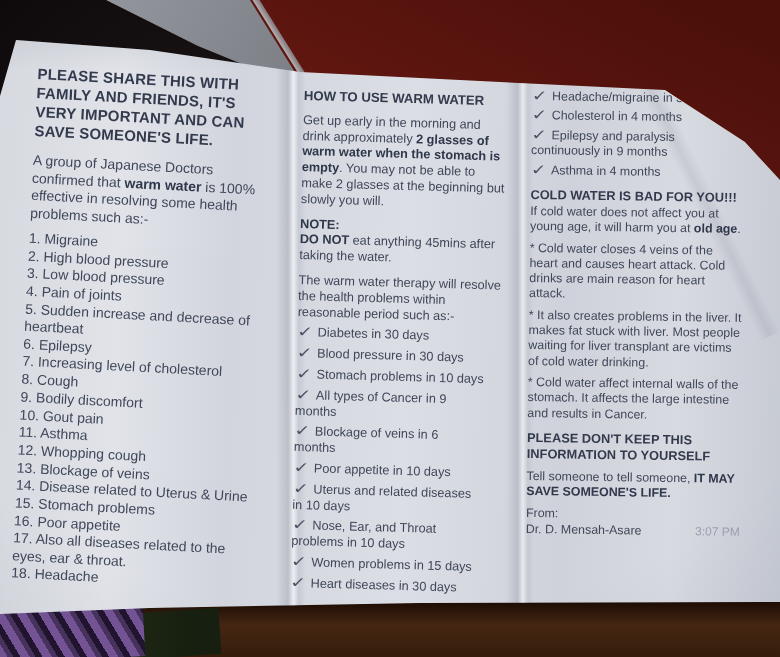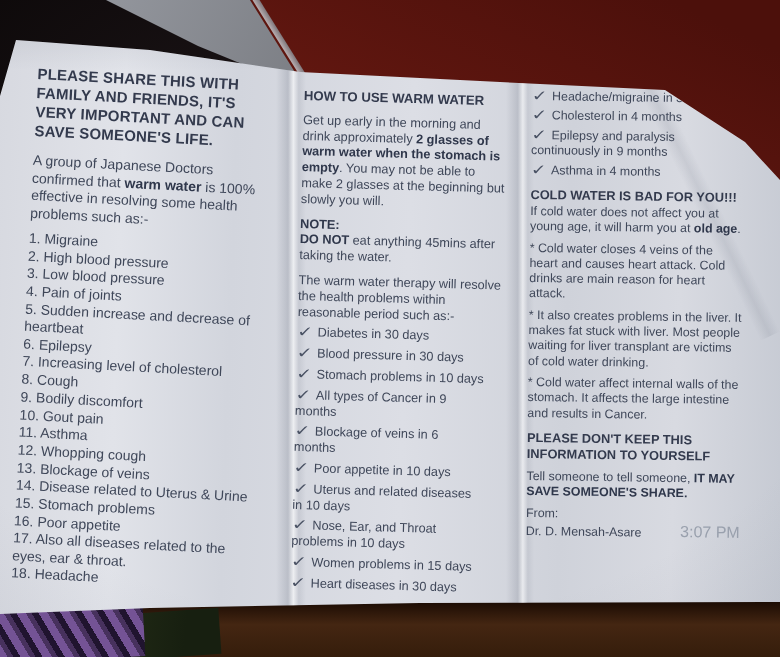--- a/index.html
+++ b/index.html
@@ -88,21 +88,21 @@
   .col-right { left:532px; top:84px; width:214px; transform:rotate(.8deg);
                font-size:12.4px; line-height:15.3px; }
   .col-right .sec-heading { font-size:12.8px; font-weight:700; line-height:16.5px;
                             color:#333a4d; }
   .cold-heading { margin-top:9px; }
   .cw-point { margin-top:6px; }
   .keep-heading { margin-top:9px; }
   .tell-para { margin-top:6px; }
   .from-block { margin-top:7px; }
   .author-row { display:flex; justify-content:space-between; align-items:baseline; width:100%; }
-  .time-stamp { font-size:16px; color:#99a0ad; }
+  .time-stamp { font-size:12px; color:#99a0ad; }
 
   .check-row { margin:3px 0; }
   .col-mid .check-row { width:188px; }
   .col-right .check-row { width:186px; margin:3.5px 0; }
   .ck {
     display:inline-block; font-weight:700; color:#4a5264; font-size:1.18em;
     transform:scaleX(1.28) translateY(.5px); transform-origin:left bottom;
     margin-right:9px; letter-spacing:-1px;
   }
 </style>
@@ -178,21 +178,21 @@
         <div class="check-row"><span class="ck">✓</span><span>Cholesterol in 4 months</span></div>
         <div class="check-row"><span class="ck">✓</span><span>Epilepsy and paralysis continuously in 9 months</span></div>
         <div class="check-row"><span class="ck">✓</span><span>Asthma in 4 months</span></div>
       </div>
       <div class="sec-heading cold-heading">COLD WATER IS BAD FOR YOU!!!</div>
       <div><span>If cold water does not affect you at young age, it will harm you at </span><strong>old age</strong><span>.</span></div>
       <div class="cw-point">* Cold water closes 4 veins of the heart and causes heart attack. Cold drinks are main reason for heart attack.</div>
       <div class="cw-point">* It also creates problems in the liver. It makes fat stuck with liver. Most people waiting for liver transplant are victims of cold water drinking.</div>
       <div class="cw-point">* Cold water affect internal walls of the stomach. It affects the large intestine and results in Cancer.</div>
       <div class="sec-heading keep-heading">PLEASE DON'T KEEP THIS INFORMATION TO YOURSELF</div>
-      <div class="tell-para"><span>Tell someone to tell someone, </span><strong>IT MAY SAVE SOMEONE'S SHARE.</strong></div>
+      <div class="tell-para"><span>Tell someone to tell someone, </span><strong>IT MAY SAVE SOMEONE'S LIFE.</strong></div>
       <div class="from-block">
         <div>From:</div>
         <div class="author-row">
           <span>Dr. D.  Mensah-Asare</span>
           <span class="time-stamp">3:07 PM</span>
         </div>
       </div>
     </div>
 
   </div>

